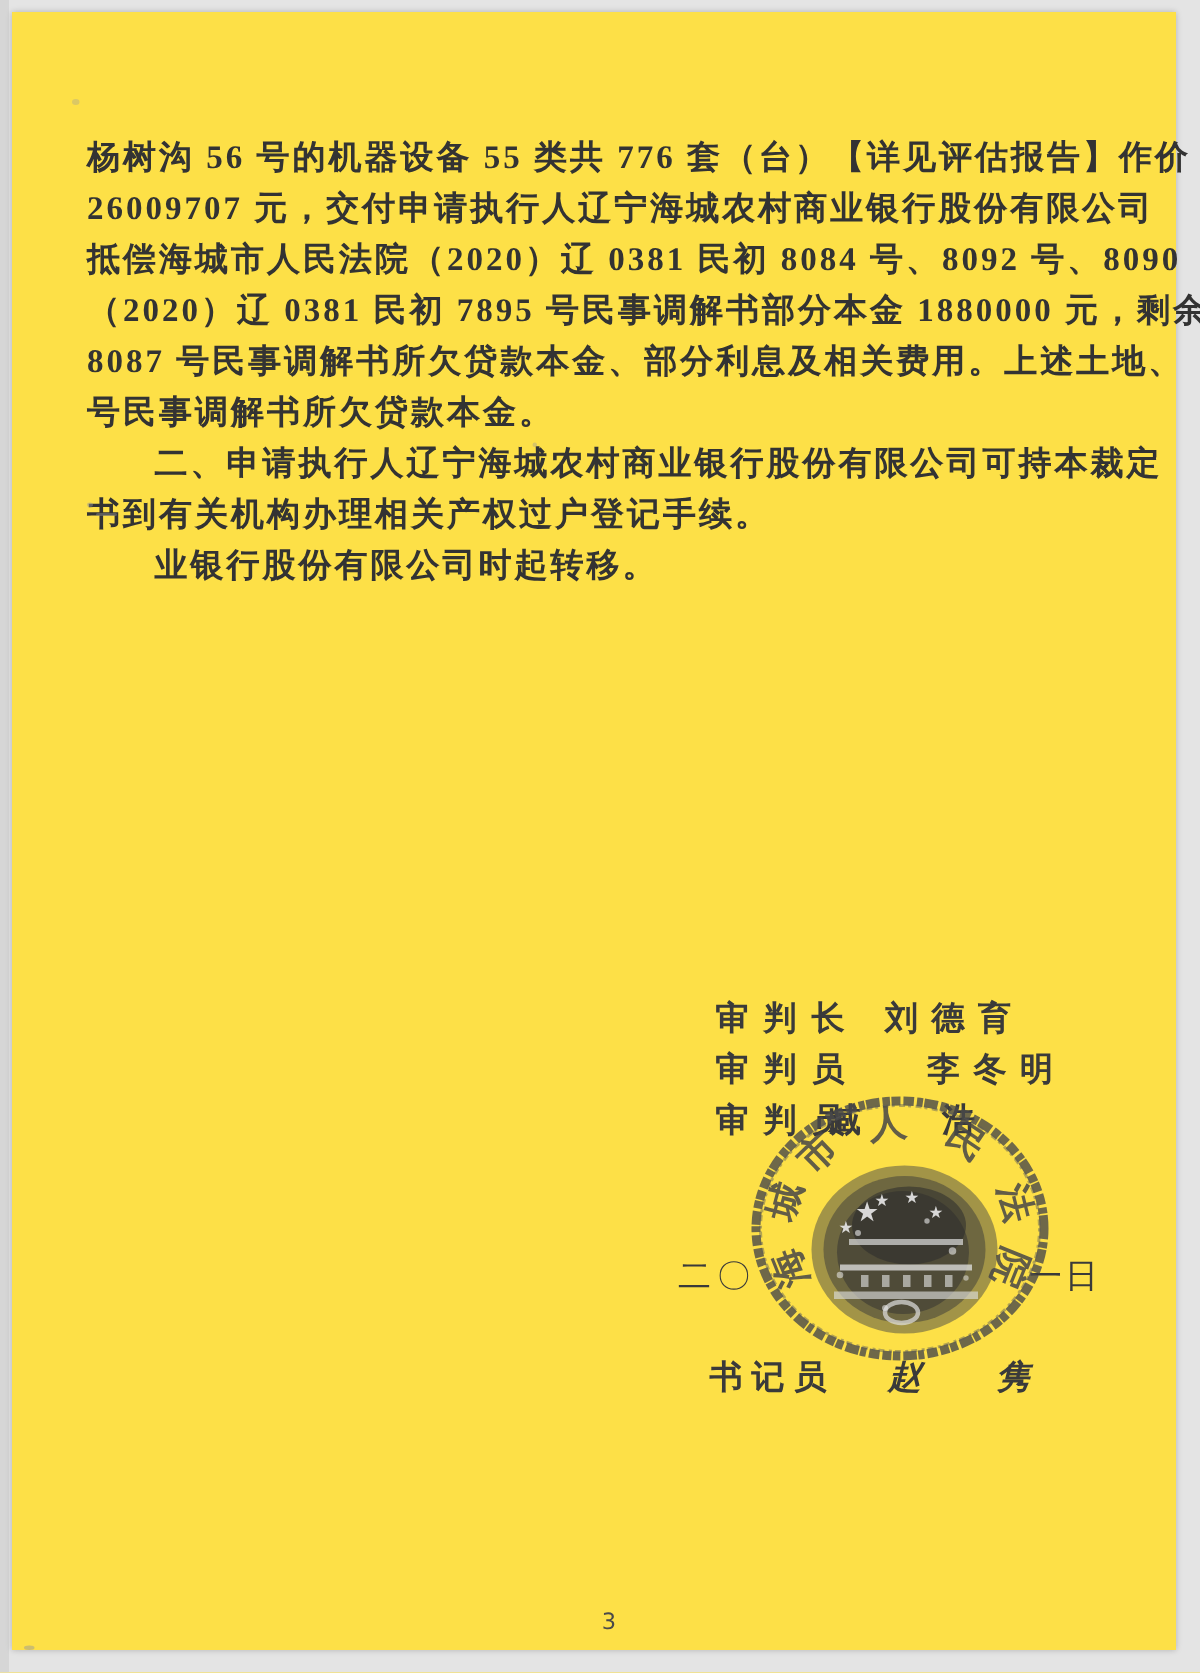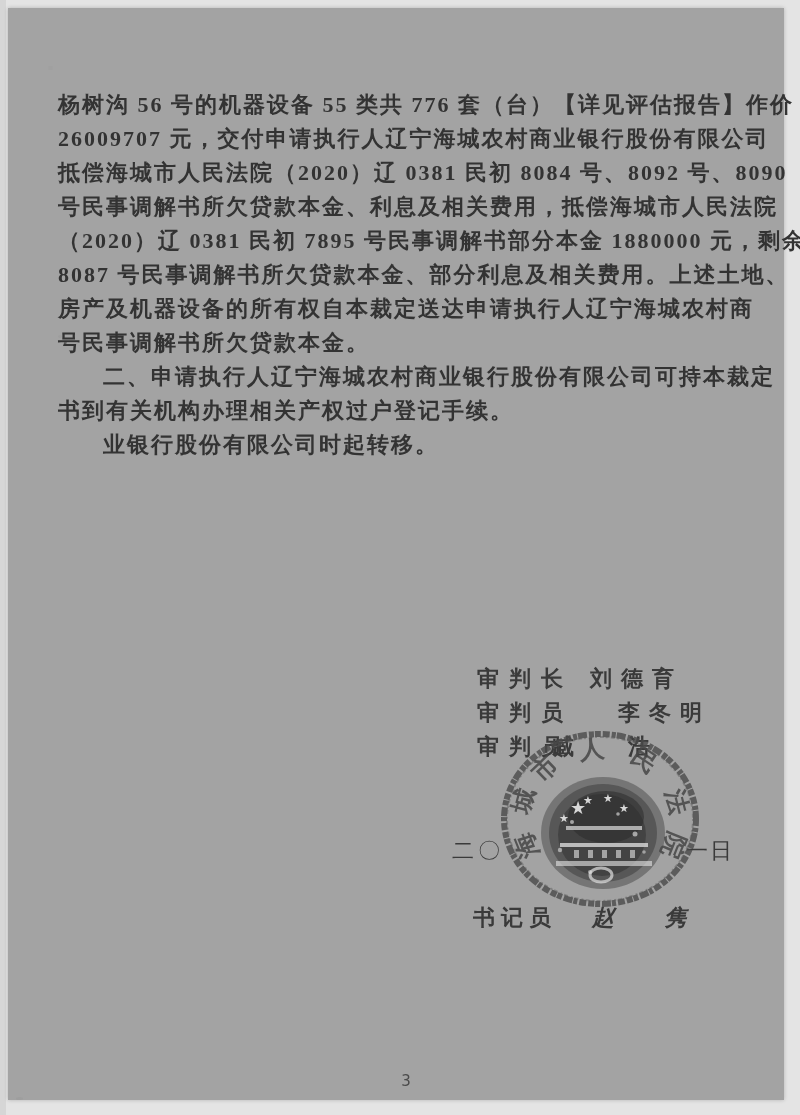--- a/index.html
+++ b/index.html
@@ -4,21 +4,21 @@
 <style>
   html,body{margin:0;padding:0;}
   body{
     width:800px;height:1115px;position:relative;overflow:hidden;
     background:#e4e4e4;
     font-family:"Liberation Serif", serif;
   }
   .edge-shade{position:absolute;left:0;top:0;width:6px;height:1115px;background:#d6d6d6;}
   .page{
     position:absolute;left:8px;top:8px;width:776px;height:1092px;
-    background:#a3a3a3;box-shadow:0 0 4px rgba(0,0,0,.22);
+    background:#fde047;box-shadow:0 0 4px rgba(0,0,0,.22);
   }
   
   .body-text{position:absolute;left:50px;top:80px;width:700px;z-index:1;}
   .line{
     height:34px;line-height:34px;font-size:22px;letter-spacing:2px;
     color:#333;white-space:nowrap;font-weight:600;
   }
   .line.indent{padding-left:45px;}
   
   .sig-row{position:absolute;height:26px;line-height:26px;font-size:22px;color:#3a3a3a;font-weight:600;z-index:1;white-space:nowrap;}
@@ -42,24 +42,22 @@
 <body>
 
 <div class="edge-shade"></div>
 
 <div class="page">
 
   <div class="body-text">
       <div class="line">杨树沟 56 号的机器设备 55 类共 776 套（台）【详见评估报告】作价</div>
       <div class="line">26009707 元，交付申请执行人辽宁海城农村商业银行股份有限公司</div>
       <div class="line">抵偿海城市人民法院（2020）辽 0381 民初 8084 号、8092 号、8090</div>
-      <div class="line">号民事调解书所欠贷款本金、利息及相关费用，抵偿海城市人民法院</div>
       <div class="line">（2020）辽 0381 民初 7895 号民事调解书部分本金 1880000 元，剩余</div>
       <div class="line">8087 号民事调解书所欠贷款本金、部分利息及相关费用。上述土地、</div>
-      <div class="line">房产及机器设备的所有权自本裁定送达申请执行人辽宁海城农村商</div>
       <div class="line">号民事调解书所欠贷款本金。</div>
       <div class="line indent">二、申请执行人辽宁海城农村商业银行股份有限公司可持本裁定</div>
       <div class="line">书到有关机构办理相关产权过户登记手续。</div>
       <div class="line indent">业银行股份有限公司时起转移。</div>
     </div>
 
   <div class="sig-row" style="top:658px;">
     <span class="role" style="position:absolute;left:469px;">审判长</span>
     <span class="name" style="position:absolute;left:582px;">刘德育</span>
   </div>

